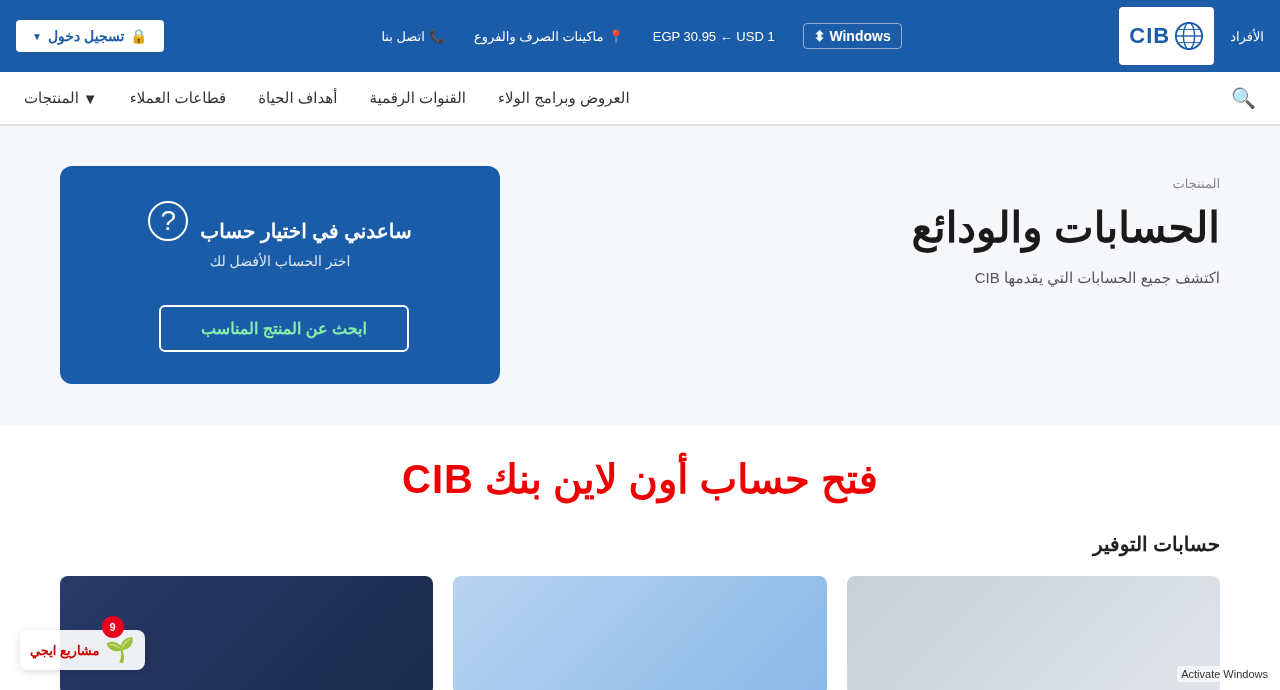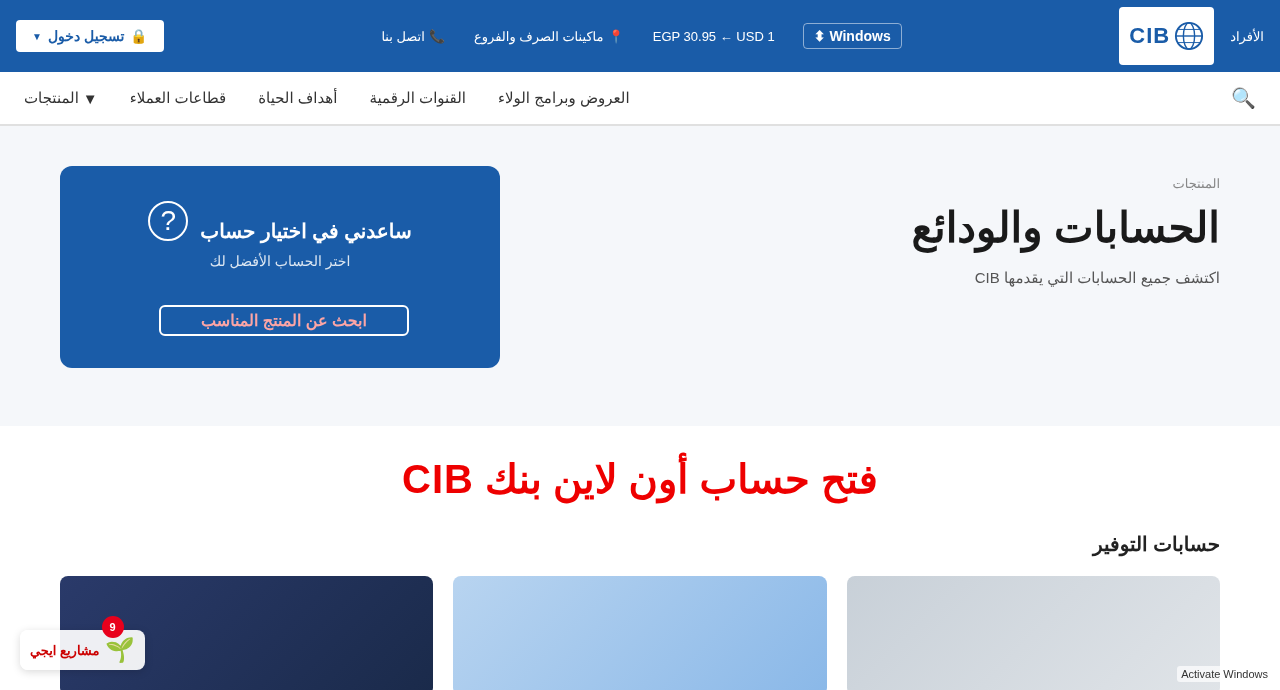--- a/index.html
+++ b/index.html
@@ -203,24 +203,24 @@
       align-items: center;
       justify-content: center;
     }
     .helper-subtitle {
       color: rgba(255,255,255,0.85);
       font-size: 14px;
       margin-bottom: 36px;
     }
     .helper-btn {
       background: transparent;
-      color: #fca5a5;
+      color: #86efac;
       border: 2px solid #fff;
       border-radius: 6px;
-      padding: 4px 40px;
+      padding: 12px 40px;
       font-size: 16px;
       font-weight: bold;
       cursor: pointer;
       white-space: nowrap;
       margin-left: 8px;
     }
 
     
     .page-content {
       background: #fff;

